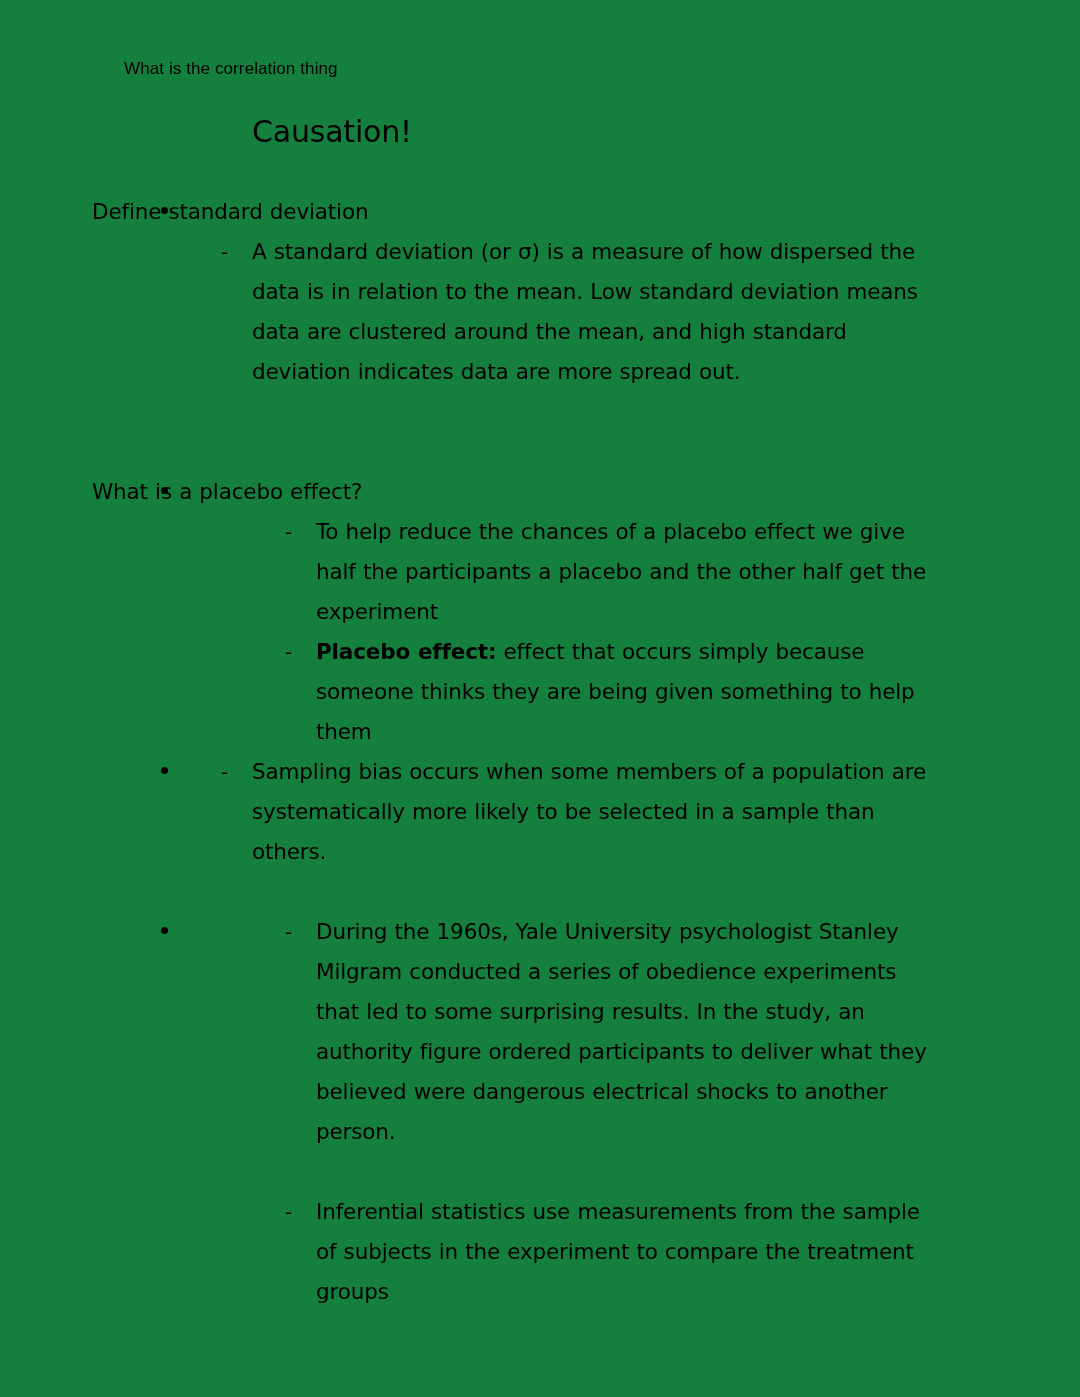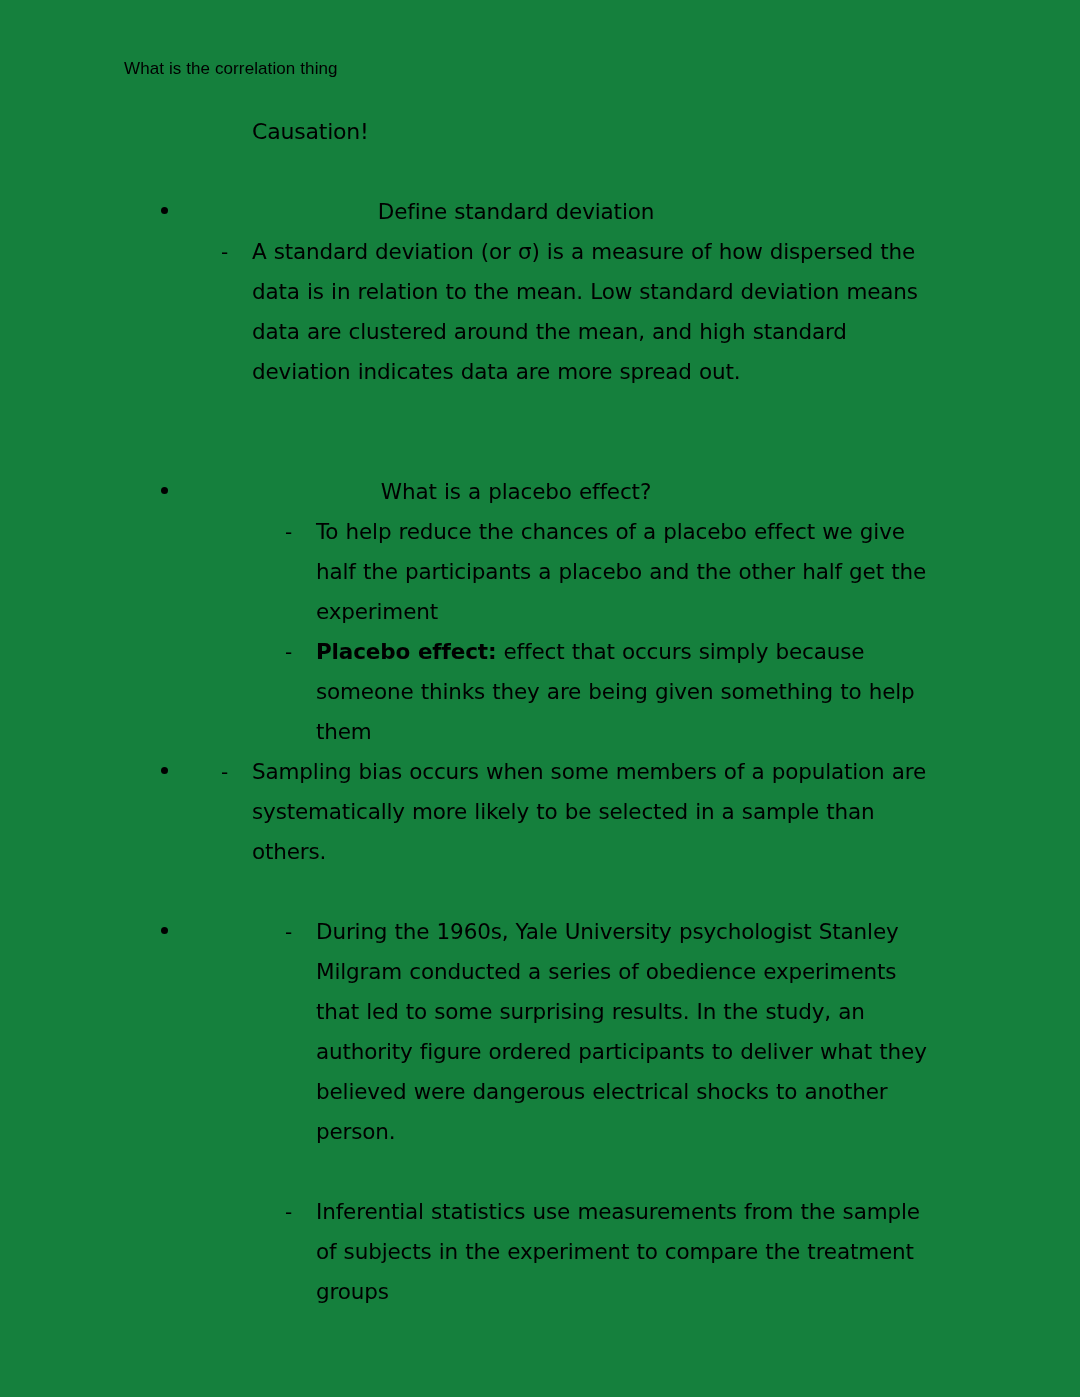--- a/index.html
+++ b/index.html
@@ -46,21 +46,21 @@
     font-family: "DejaVu Sans", sans-serif;
     font-size: 21.5px;
     line-height: 40px;
     color: #000;
   }
 
   
   .heading-line {
     margin: 0 0 0 252px;
     padding: 0;
-    font-size: 22px;
+    font-size: 30px;
     line-height: 40px;
     letter-spacing: -0.2px;
     white-space: nowrap;
   }
 
   
   .gap-1 { height: 40px; }
   .gap-2 { height: 80px; }
 
   
@@ -77,21 +77,21 @@
     font-size: 21.5px;
   }
 
   .row-text {
     line-height: 40px;
     letter-spacing: -0.15px;
     word-spacing: 0.5px;
   }
 
   
-  .lvl1 { padding-left: 92px; padding-right: 140px; text-align: center; }
+  .lvl1 { padding-left: 92px; padding-right: 140px; }
   .lvl1 > .marker { left: 161px; font-size: 16px; }
 
   
   .lvl2 { padding-left: 252px; padding-right: 142px; }
   .lvl2 > .marker { left: 221px; font-size: 20px; }
 
   
   .lvl3 { padding-left: 316px; padding-right: 138px; }
   .lvl3 > .marker { left: 285px; font-size: 20px; }
 

